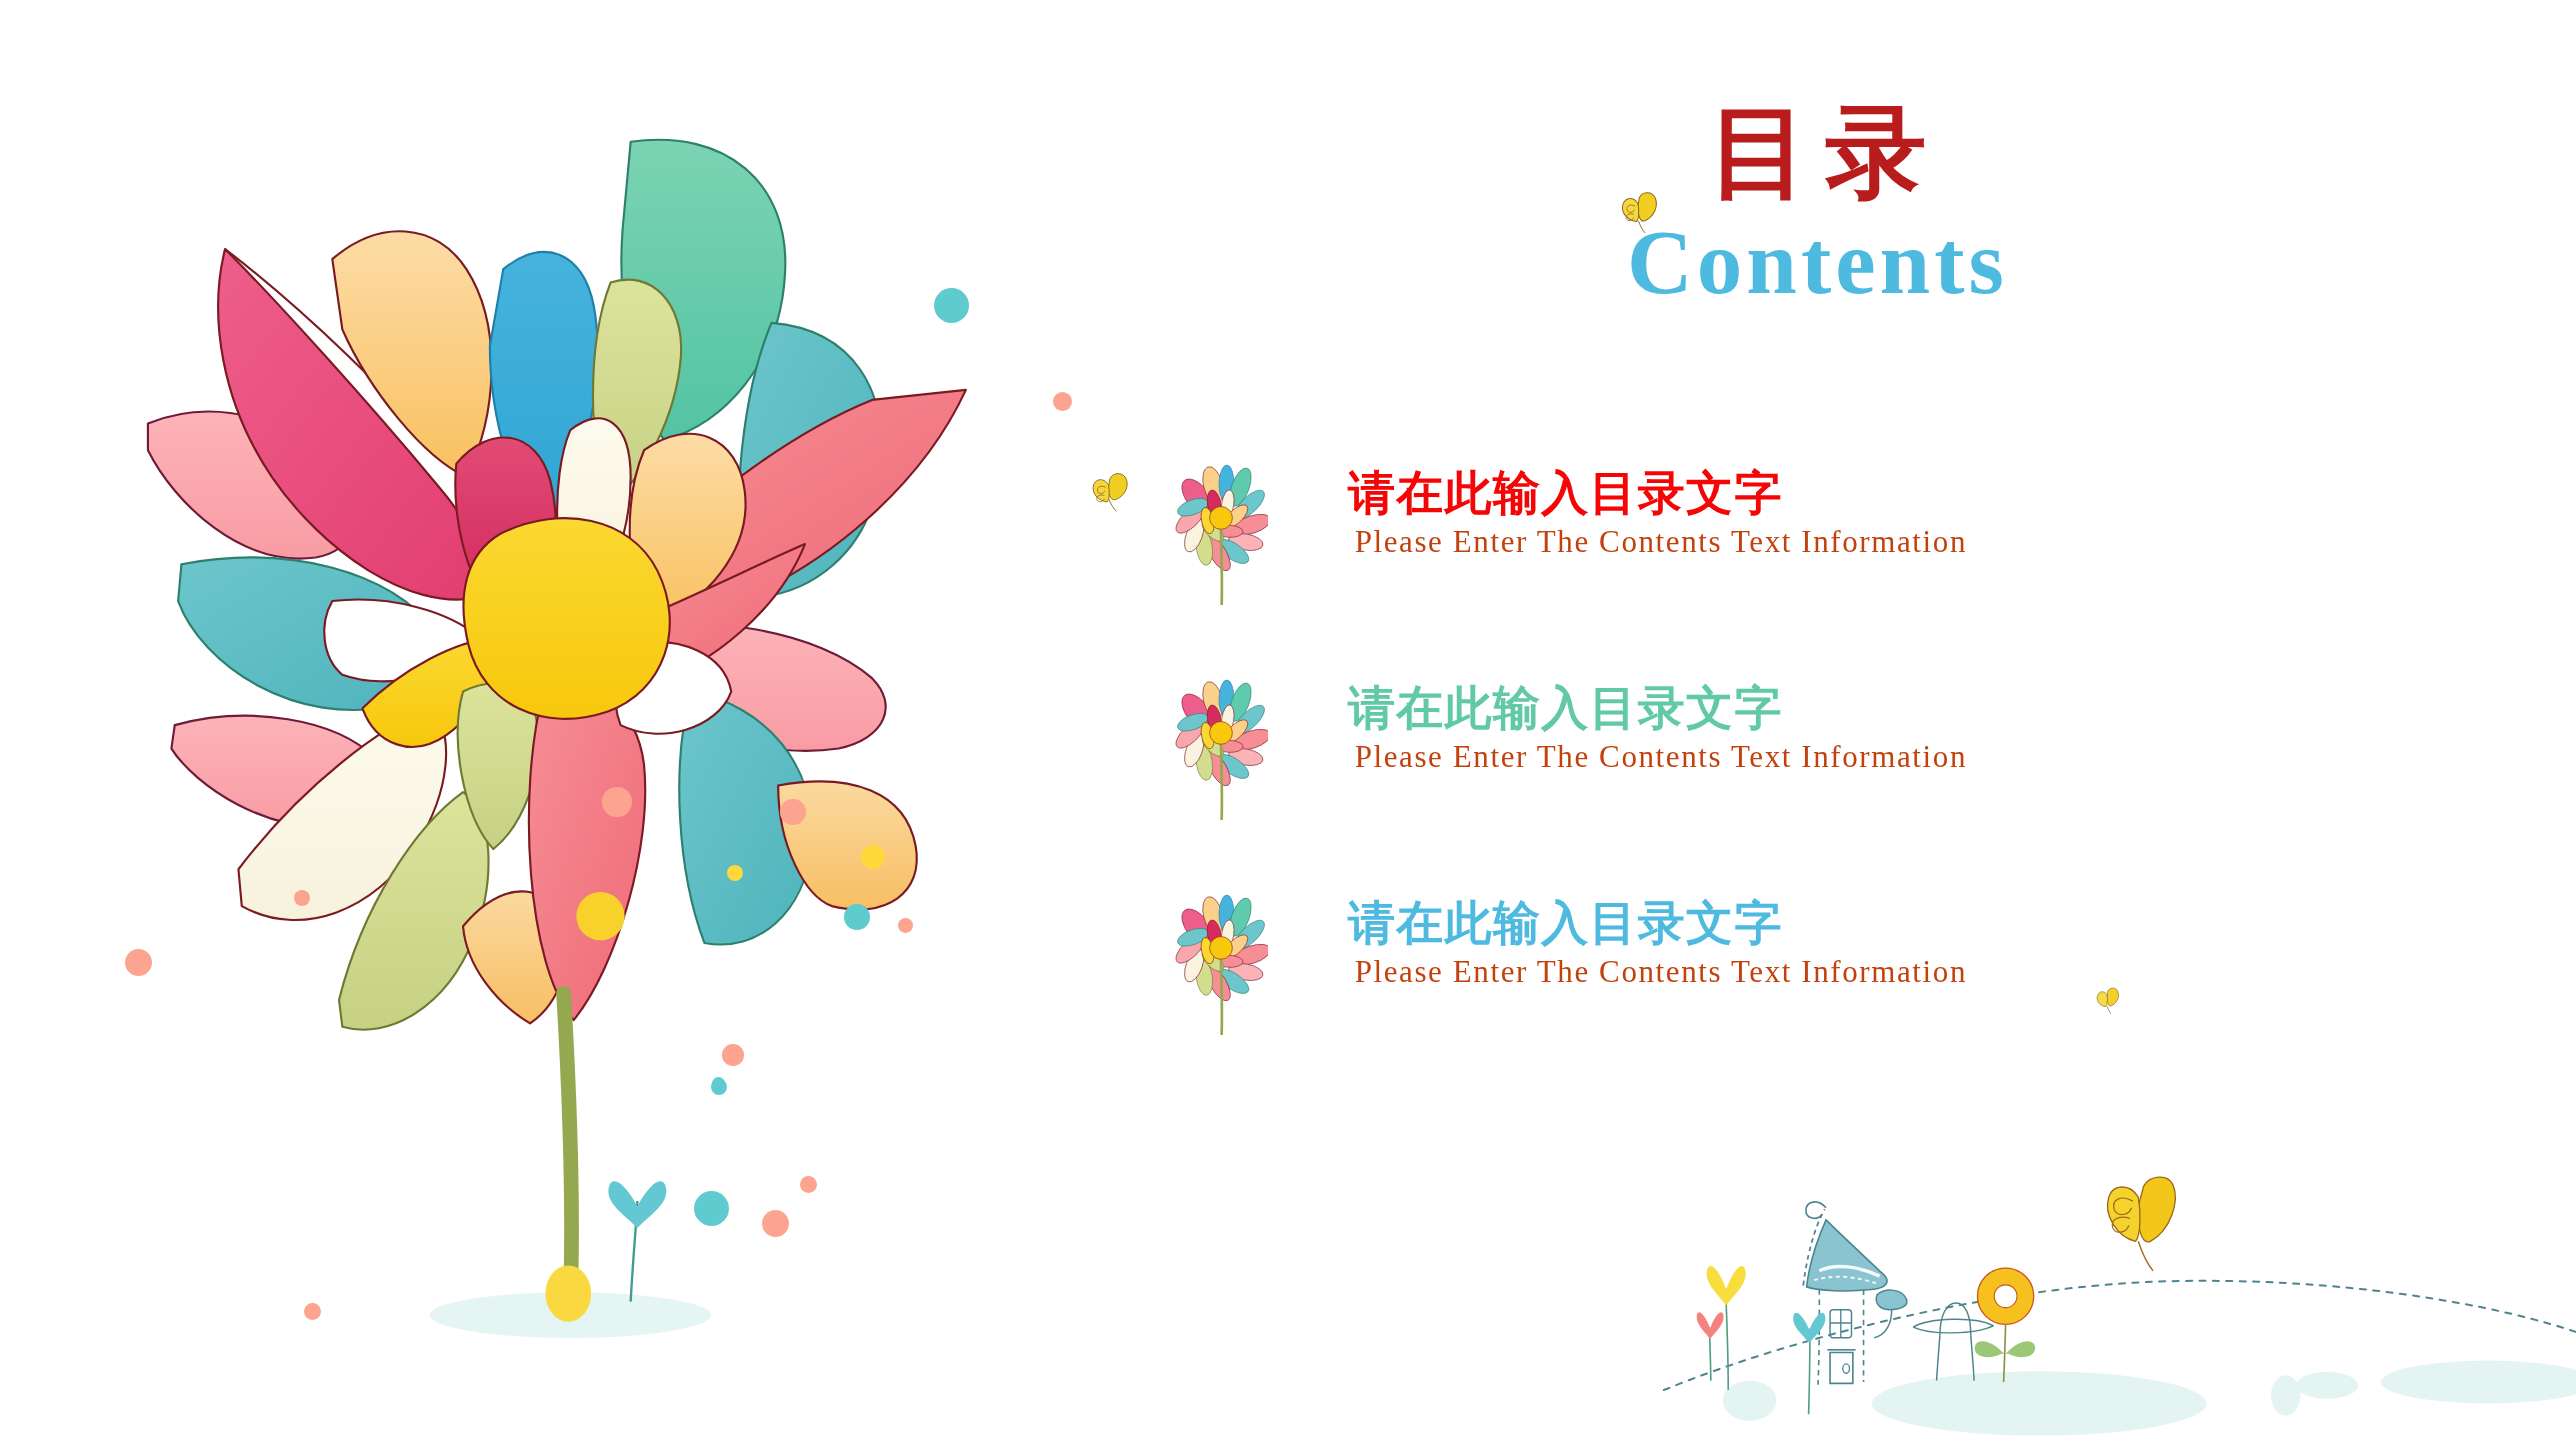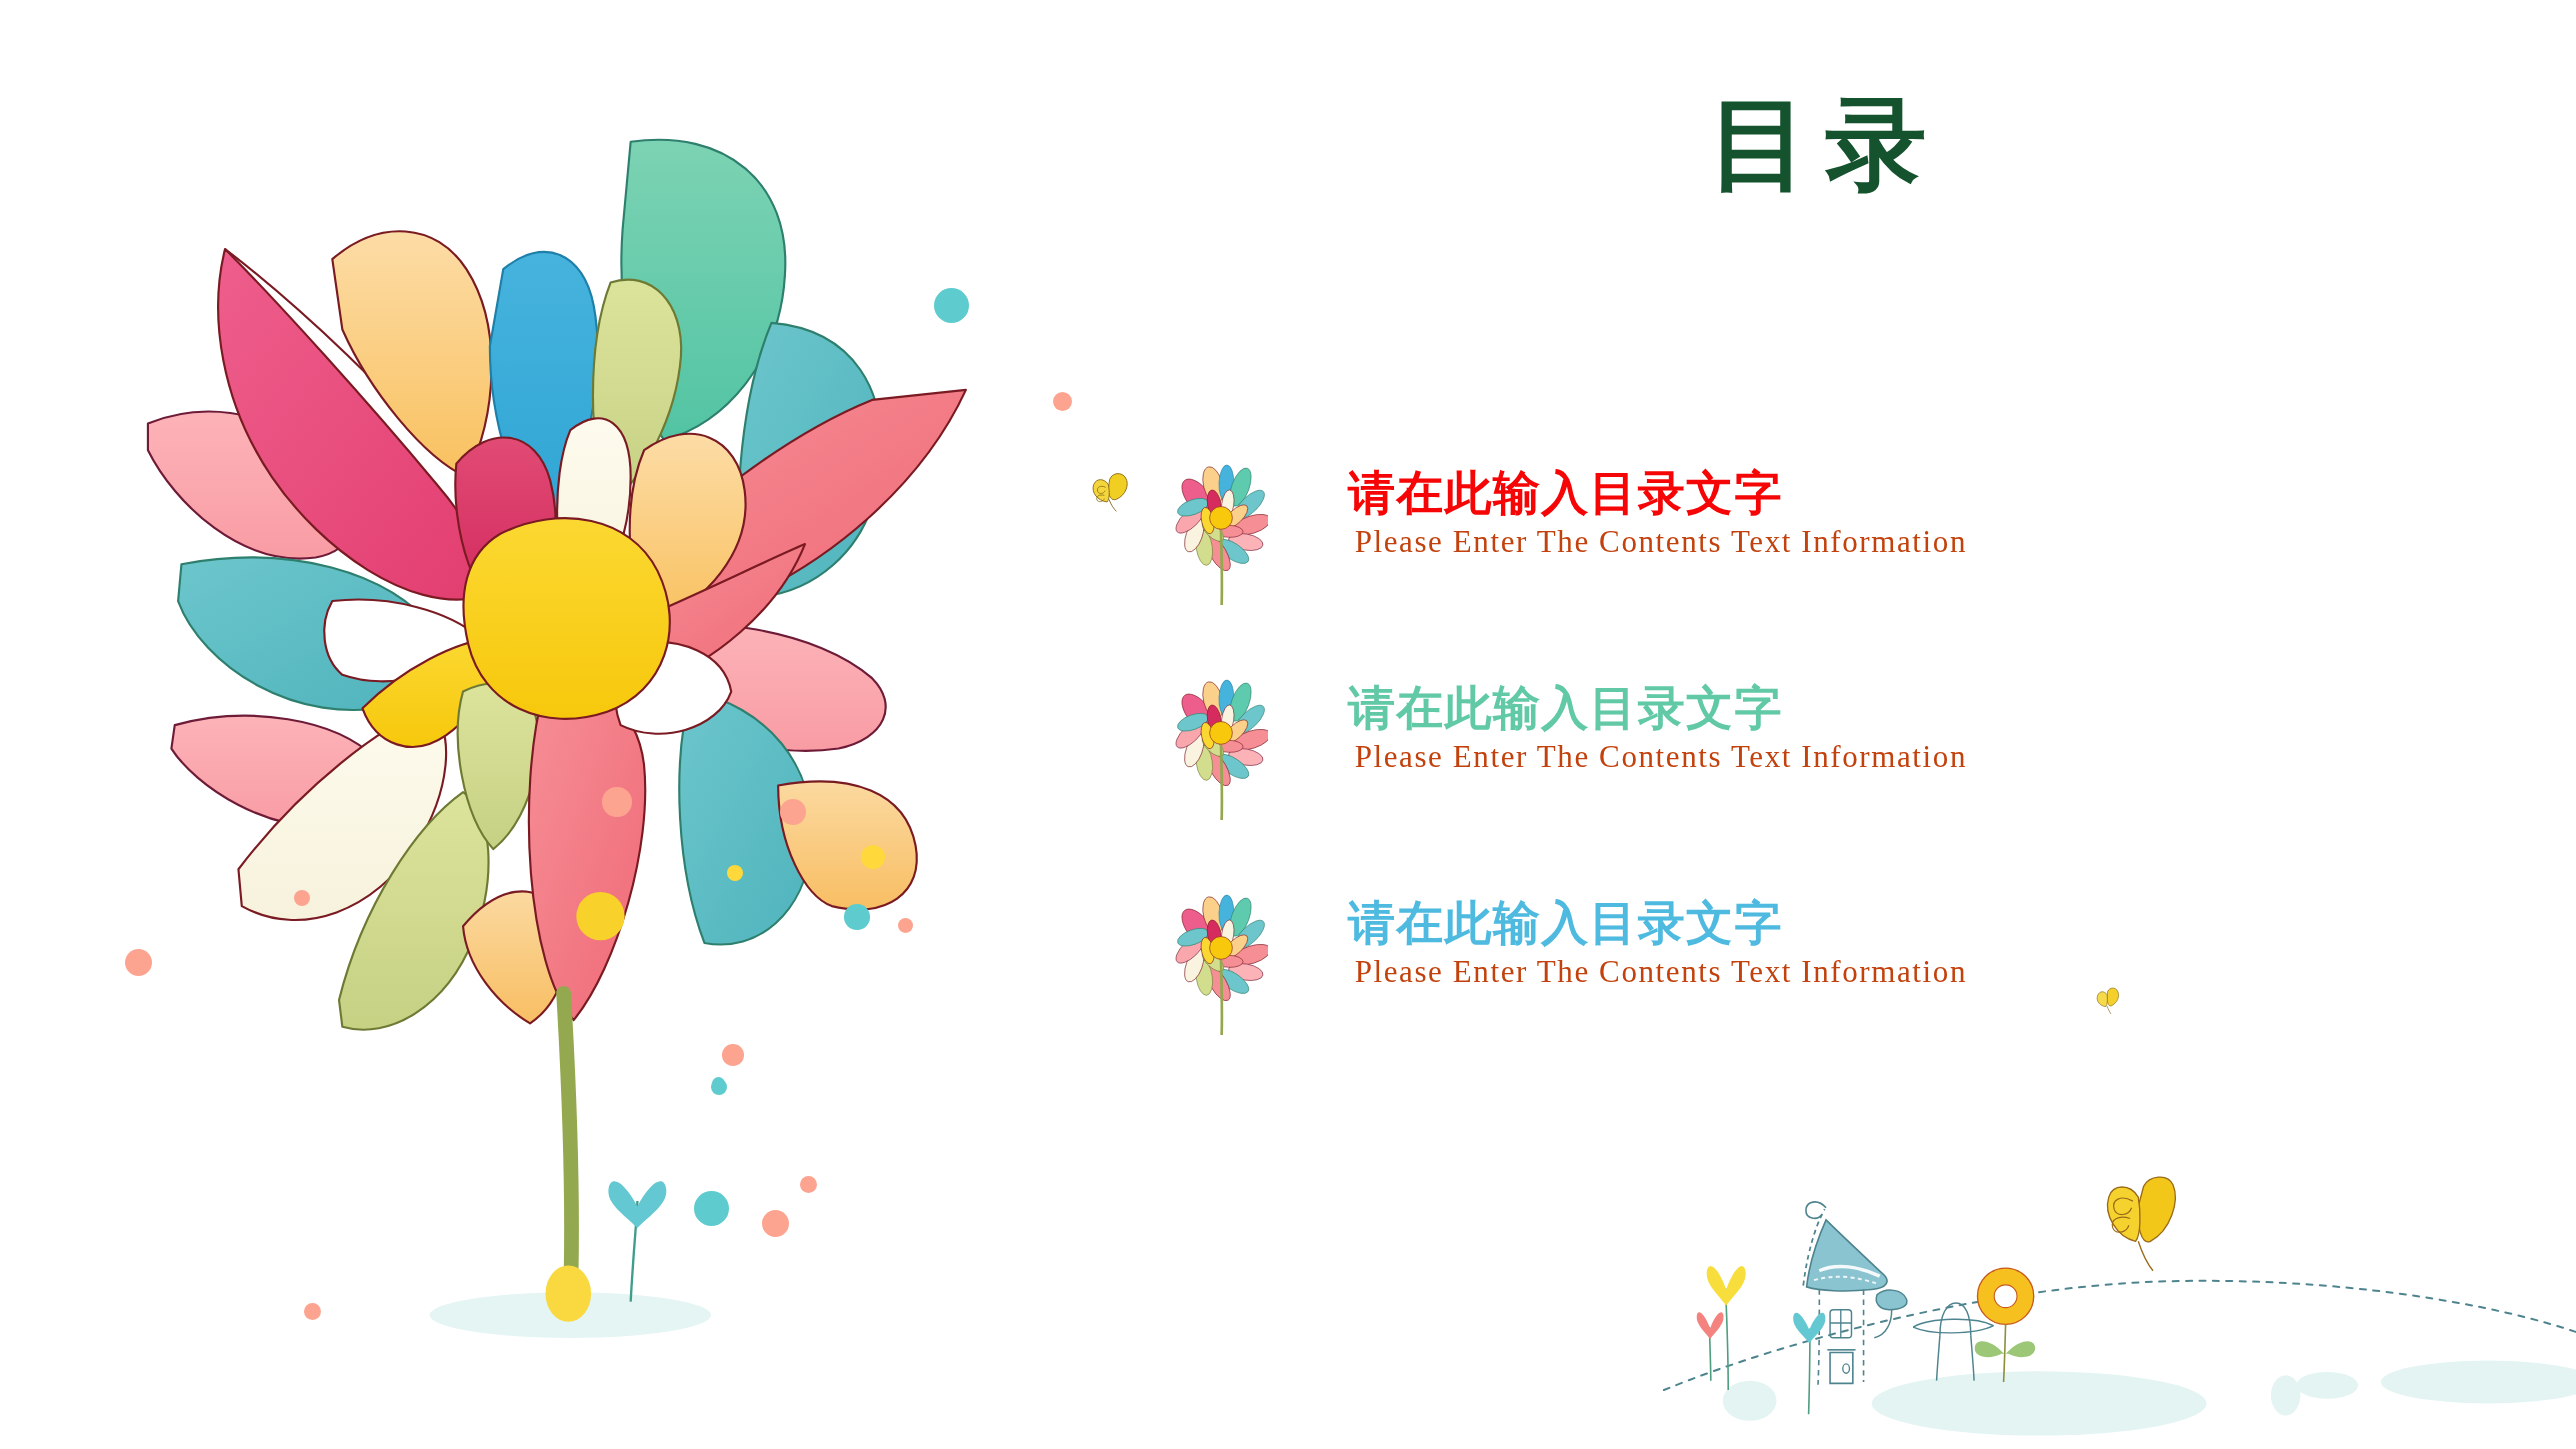--- a/index.html
+++ b/index.html
@@ -8,21 +8,21 @@
 
   
   #flower-art{position:absolute;left:101px;top:101px;width:885px;height:1275px;}
   #flower-art svg{display:block;width:100%;height:100%;}
 
   
   #contents-panel{position:absolute;left:1201px;top:87px;width:1328px;height:1006px;}
 
   #title-block{position:absolute;right:309px;top:0;width:805px;text-align:center;}
   #title-cn{font-family:"Liberation Sans",sans-serif;font-size:101px;font-weight:700;
-            color:#14532d;letter-spacing:16px;line-height:1.05;margin:4px;
+            color:#b91c1c;letter-spacing:16px;line-height:1.05;margin:12px;
             text-indent:16px;}
   #title-en-wrap{position:relative;margin-top:1.3px;height:94px;}
   #title-en{font-family:"Liberation Serif",serif;font-size:91px;font-weight:700;
             color:#4FBAE0;letter-spacing:4px;line-height:1;margin:0;}
   #title-butterfly{position:absolute;left:50%;margin-left:-201px;top:-27px;width:43px;height:47px;}
 
   
   #toc-list{position:absolute;left:-27px;top:376px;width:1140px;}
   .toc-row{position:relative;height:215px;}
   .toc-flower{position:absolute;left:0;top:0;width:94px;height:144px;}
@@ -197,20 +197,32 @@
       <path d="M33 44 C36 52 40 58 44 62" fill="none" stroke="#8A6A18" stroke-width="1.4"></path>
       <path d="M28 26 C20 22 14 26 16 32 C18 37 25 36 27 31" fill="none" stroke="#8A6A18" stroke-width="1.2"></path>
       <path d="M26 38 C18 36 13 40 15 45 C17 49 24 48 26 43" fill="none" stroke="#8A6A18" stroke-width="1.2"></path>
     </svg>
   </div>
 
   <div id="contents-panel">
 
     <div id="title-block">
       <div id="title-cn">目录</div>
+      <div id="title-en-wrap">
+        <div id="title-butterfly">
+          <svg viewBox="0 0 64 70" xmlns="http://www.w3.org/2000/svg">
+            <path d="M33 12 C37 2 52 1 57 12 C62 24 55 40 41 46 C34 48 31 36 31 26 Z" fill="#F2CE21" stroke="#8A6A18" stroke-width="1.5"></path>
+            <path d="M31 20 C25 10 13 10 9 21 C5 33 15 45 29 47 C33 43 33 30 31 20 Z" fill="#F5D741" stroke="#8A6A18" stroke-width="1.5"></path>
+            <path d="M32 46 C35 54 38 60 42 64" fill="none" stroke="#8A6A18" stroke-width="1.4"></path>
+            <path d="M27 24 C19 20 13 24 15 30 C17 35 24 34 26 29" fill="none" stroke="#8A6A18" stroke-width="1.2"></path>
+            <path d="M25 36 C17 34 12 38 14 43 C16 47 23 46 25 41" fill="none" stroke="#8A6A18" stroke-width="1.2"></path>
+          </svg>
+        </div>
+        <div id="title-en">Contents</div>
+      </div>
     </div>
 
     <div id="toc-list">
 
       <div class="toc-row">
         <div class="toc-flower">
           <svg viewBox="0 0 140 215" xmlns="http://www.w3.org/2000/svg">
             <g stroke="#7A1A22" stroke-width="0.9">
               <ellipse cx="36" cy="52" rx="17" ry="33" transform="rotate(-38 36 52)" fill="#EE5E8C"></ellipse>
               <ellipse cx="58" cy="33" rx="14" ry="28" transform="rotate(-14 58 33)" fill="#FBD08A"></ellipse>

